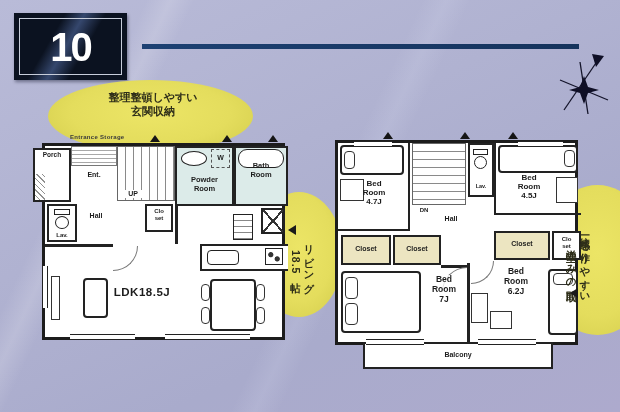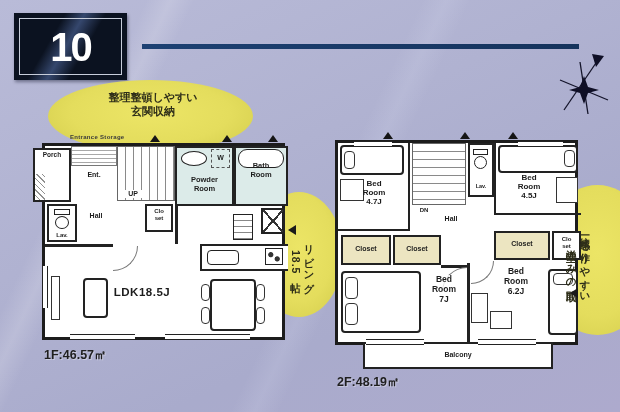--- a/index.html
+++ b/index.html
@@ -151,21 +151,20 @@
     <div class="box thin rounded" style="left:211px;top:138px;width:9px;height:17px;"></div>
     <div class="box thin rounded" style="left:211px;top:161px;width:9px;height:17px;"></div>
 
     <div class="box rounded" style="left:38px;top:132px;width:25px;height:40px;"></div>
     <div class="box thin" style="left:6px;top:130px;width:9px;height:44px;"></div>
 
     <div class="win-h" style="left:25px;top:188px;width:65px;"></div>
     <div class="win-h" style="left:120px;top:188px;width:85px;"></div>
     <div class="win-v" style="left:-3px;top:120px;height:42px;"></div>
   </div>
-  <div class="area-label" style="left:44px;top:347px;">1F:46.57㎡</div>
 
   <div class="plan" style="left:335px;top:140px;width:243px;height:205px;">
 
     <div class="room" style="left:0;top:0;width:72px;height:88px;border-right:2px solid #222;border-bottom:2px solid #222;"></div>
     <div class="box rounded" style="left:2px;top:2px;width:64px;height:30px;"></div>
     <div class="box thin rounded" style="left:6px;top:8px;width:11px;height:18px;"></div>
     <div class="box thin" style="left:2px;top:36px;width:24px;height:22px;"></div>
     <div class="lbl" style="left:6px;top:36px;width:60px;font-size:8px;">Bed
 Room
 4.7J</div>
@@ -219,21 +218,20 @@
 6.2J</div>
 
     <div class="box" style="left:25px;top:199px;width:190px;height:27px;z-index:1;"></div>
     <div class="lbl" style="left:25px;top:208px;width:190px;font-size:7px;z-index:2;">Balcony</div>
 
     <div class="win-h" style="left:28px;top:196px;width:58px;"></div>
     <div class="win-h" style="left:140px;top:196px;width:58px;"></div>
     <div class="win-h" style="left:16px;top:-2px;width:38px;"></div>
     <div class="win-h" style="left:180px;top:-2px;width:45px;"></div>
   </div>
-  <div class="area-label" style="left:337px;top:374px;">2F:48.19㎡</div>
 
   <div class="vent" style="left:150px;top:135px;"></div>
   <div class="vent" style="left:222px;top:135px;"></div>
   <div class="vent" style="left:268px;top:135px;"></div>
   <div class="vent" style="left:383px;top:132px;"></div>
   <div class="vent" style="left:460px;top:132px;"></div>
   <div class="vent" style="left:508px;top:132px;"></div>
 
   <div class="ptr" style="left:288px;top:225px;"></div>
   <div class="ptr" style="left:570px;top:288px;"></div>

